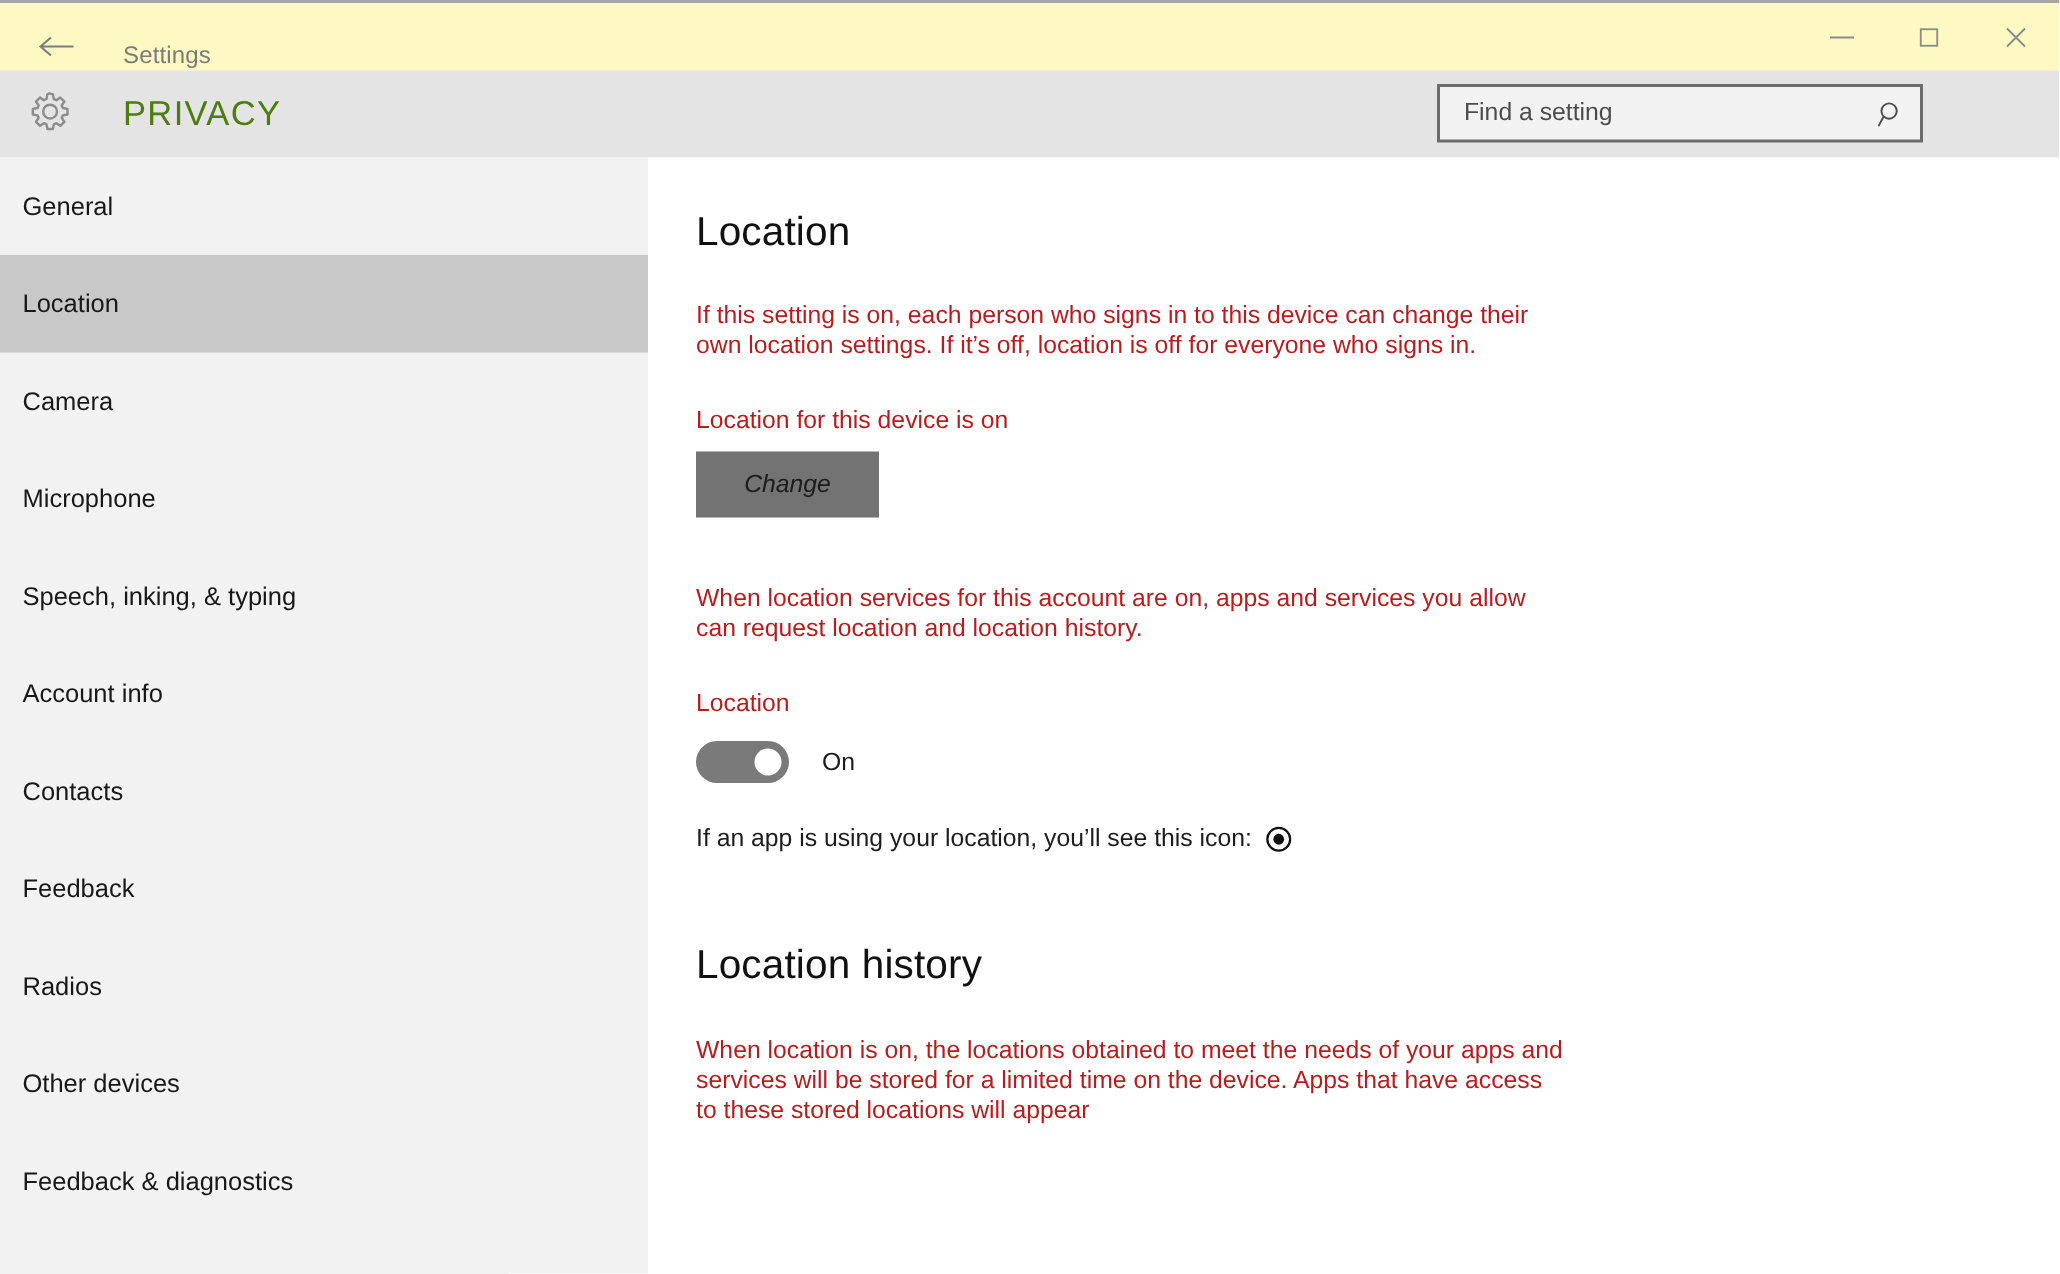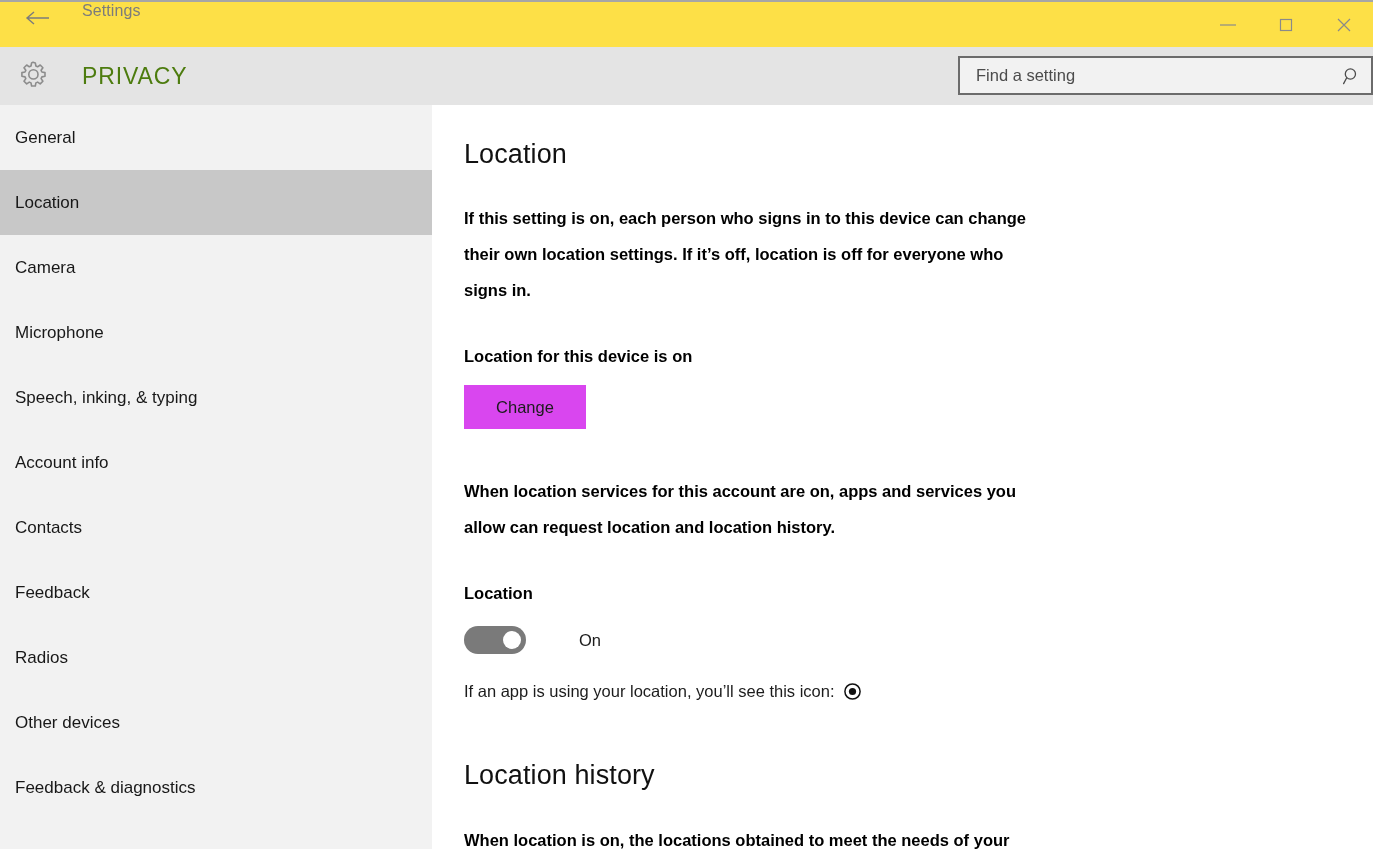--- a/index.html
+++ b/index.html
@@ -22,23 +22,23 @@
     overflow: hidden;
     border-top: 2px solid #a6a6a6;
   }
 
   
   .titlebar {
     position: absolute;
     top: 0; left: 0;
     width: 1373px;
     height: 45px;
-    background: #fde047;
-    display: flex;
-    align-items: flex-start;
+    background: #fef9c3;
+    display: flex;
+    align-items: flex-end;
   }
 
   .back-button {
     width: 46px; height: 32px;
     margin-left: 14px;
     display: flex; align-items: center; justify-content: center;
     cursor: pointer;
   }
   .back-button svg { display: block; }
 
@@ -86,21 +86,21 @@
     font-size: 23px;
     font-weight: normal;
     color: #4d7c0f;
     letter-spacing: 0.9px;
     white-space: nowrap;
   }
 
   .search-box {
     position: absolute;
     left: 958px; top: 9px;
-    width: 415px; height: 39px;
+    width: 324px; height: 39px;
     background: #f2f2f2;
     border: 2px solid #6b6b6b;
     display: flex;
     align-items: center;
     cursor: text;
   }
   .search-input {
     flex: 1;
     height: 100%;
     border: none;
@@ -158,49 +158,48 @@
   .section-heading {
     font-size: 27px;
     font-weight: normal;
     color: #111111;
     line-height: 1.2;
     letter-spacing: 0.1px;
   }
 
   .body-text {
     font-size: 16.5px;
-    color: #000000;
-    line-height: 36px;
+    color: #b91c1c;
+    line-height: 20px;
     max-width: 580px;
-    font-weight: bold;
   }
   .gap-30 { height: 30px; }
   .gap-44 { height: 44px; }
   .gap-58 { height: 58px; }
 
   .change-button {
     margin-top: 11px;
     width: 122px;
     height: 44px;
-    background: #d946ef;
+    background: #737373;
     border: none;
     font-family: "Liberation Sans", sans-serif;
     font-size: 16.5px;
     color: #1c1c1c;
     cursor: pointer;
     display: flex;
     align-items: center;
     justify-content: center;
+    font-style: italic;
   }
 
   .toggle-row {
     margin-top: 15px;
     display: flex;
     align-items: center;
-    gap: 31px;
   }
   .toggle-switch {
     width: 62px;
     height: 28px;
     border-radius: 14px;
     background: #7a7a7a;
     position: relative;
     cursor: pointer;
     flex: none;
   }

